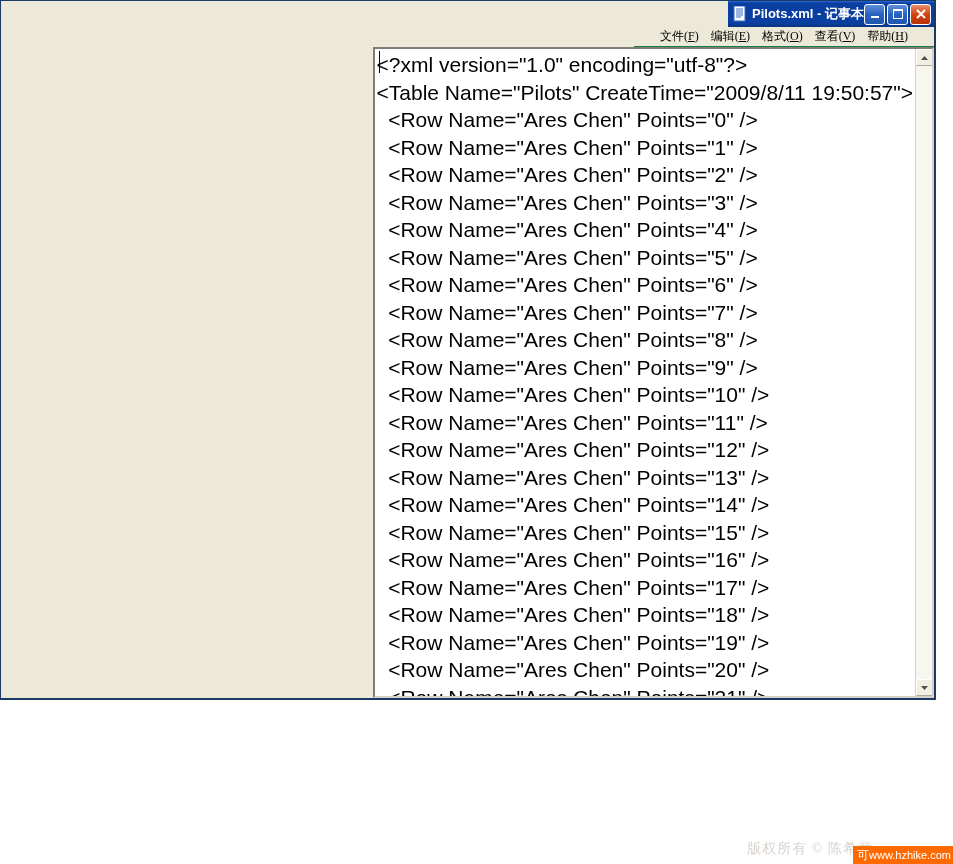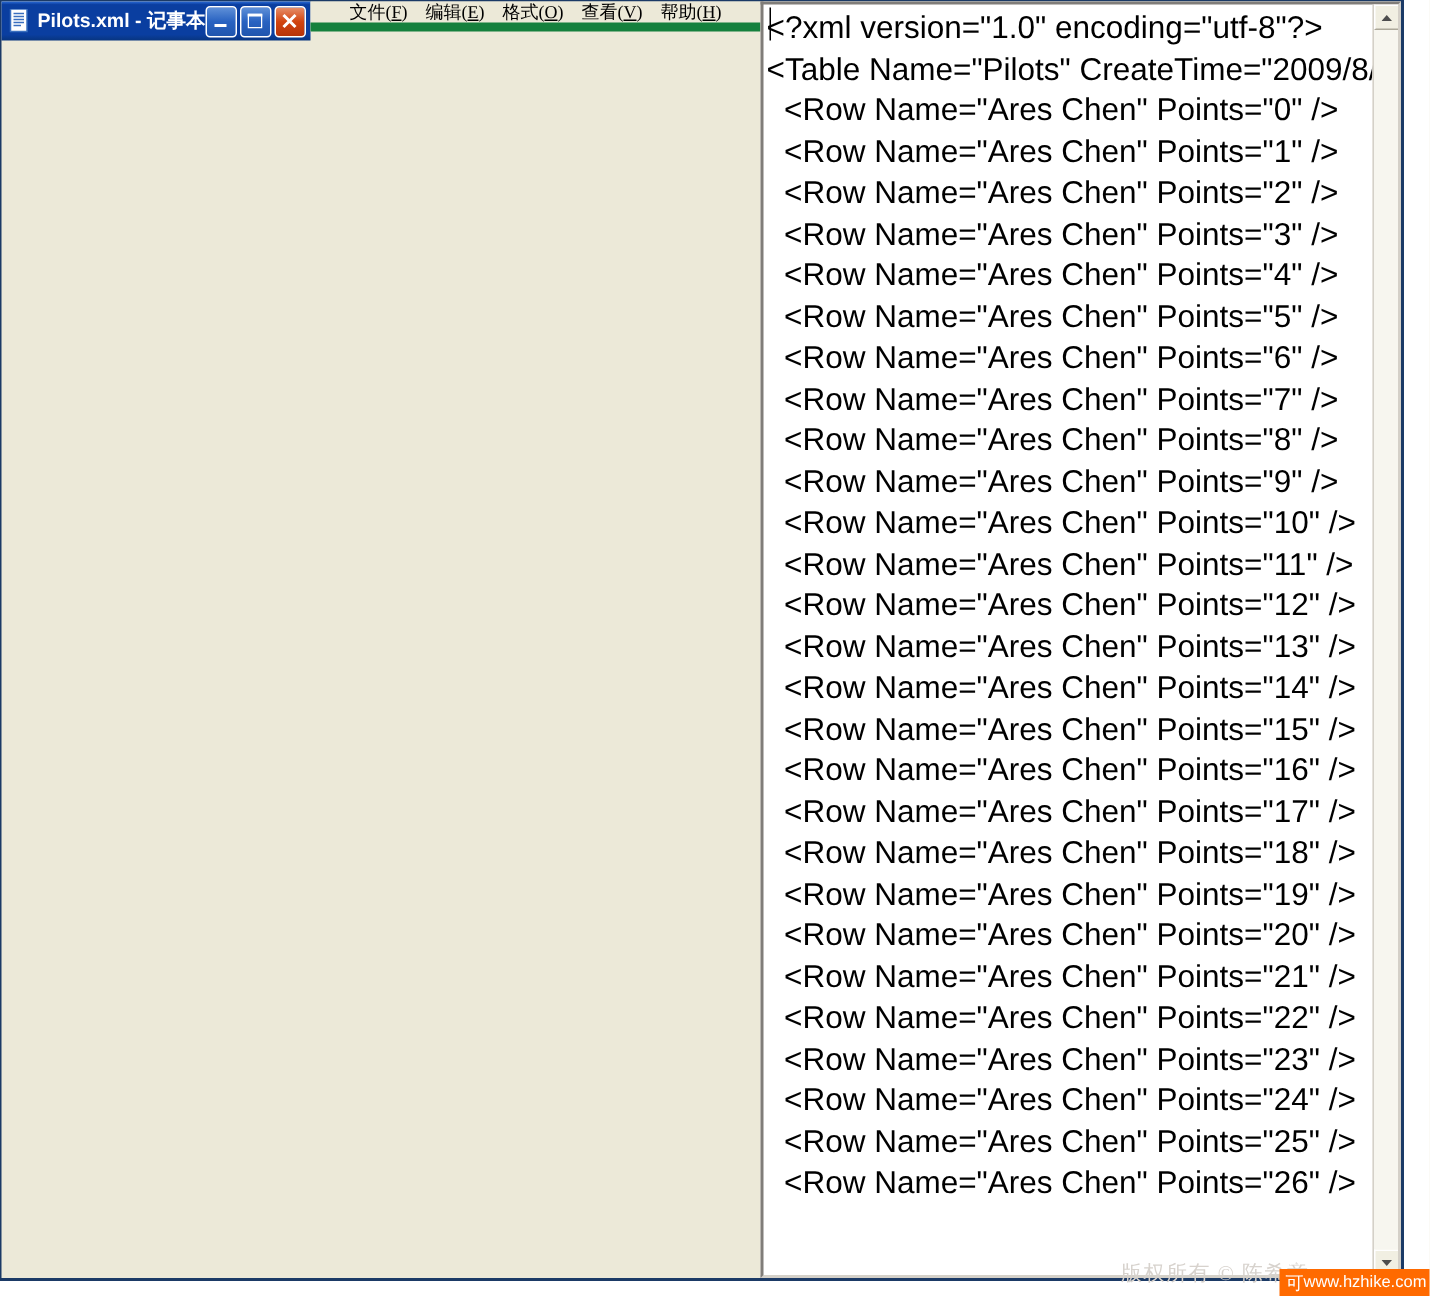--- a/index.html
+++ b/index.html
@@ -1,39 +1,39 @@
 <!DOCTYPE html>
 <html><head>
 <meta charset="utf-8">
 <style>
   * { box-sizing: border-box; margin: 0; padding: 0; }
   html, body { width: 953px; height: 864px; overflow: hidden; font-family: "Tahoma", "Microsoft Sans Serif", sans-serif; background: #fff; }
   .window {
-    position: absolute; top: 0; left: 0; width: 936px; height: 854px;
+    position: absolute; top: 0; left: 0; width: 936px; height: 700px;
     border: 1px solid #1b3a66; border-right: 2px solid #1b3a66; border-bottom: 2px solid #1b3a66;
-    background: #ece9d8; display: flex; flex-direction: row;
+    background: #ece9d8; display: flex; flex-direction: column; align-items: flex-end;
   }
   .titlebar {
     height: 26px; display: flex; align-items: center; padding: 0 2px 0 4px;
     background: linear-gradient(to bottom, #2a6ad6 0%, #0a3ea0 8%, #0a3ea0 85%, #08357f 100%);
     color: #fff; font-size: 13px; font-weight: bold;
   }
   .titlebar .doc-icon { width: 16px; height: 16px; margin-right: 4px; display:flex; align-items:center; justify-content:center; }
   .titlebar .title-text { flex: 1; white-space: nowrap; overflow: hidden; }
   .win-controls { display: flex; gap: 2px; padding-right: 1px;}
   .win-btn {
     width: 21px; height: 21px; border: 1px solid #fff; border-radius: 3px;
     background: linear-gradient(to bottom, #5f90d8 0%, #2862c1 50%, #1f55ae 100%);
     display: flex; align-items: center; justify-content: center; cursor: default;
   }
   .win-btn.close { background: linear-gradient(to bottom, #e68f6a 0%, #d2440f 50%, #b63309 100%); }
   .win-btn svg { display: block; }
   .menubar {
     height: 20px; background: #ece9d8; display: flex; align-items: center;
-    padding: 0 20px; font-size: 12px; color: #000; border-bottom: 6px solid #15803d;
+    padding: 0 20px; font-size: 12px; color: #000; border-bottom: 1px solid #15803d;
     font-family: "SimSun", "宋体", "Tahoma";
   }
   .menu-item { padding: 1px 6px; cursor: default; }
   .menu-item .accel { text-decoration: underline; }
   .client {
     flex: 1; display: flex; background: #fff; border: 2px inset #d4d0c8; margin: 0;
     overflow: hidden; position: relative;
   }
   .editor {
     flex: 1; padding: 2px 2px; font-family: Arial, Helvetica, sans-serif; font-size: 21px;

